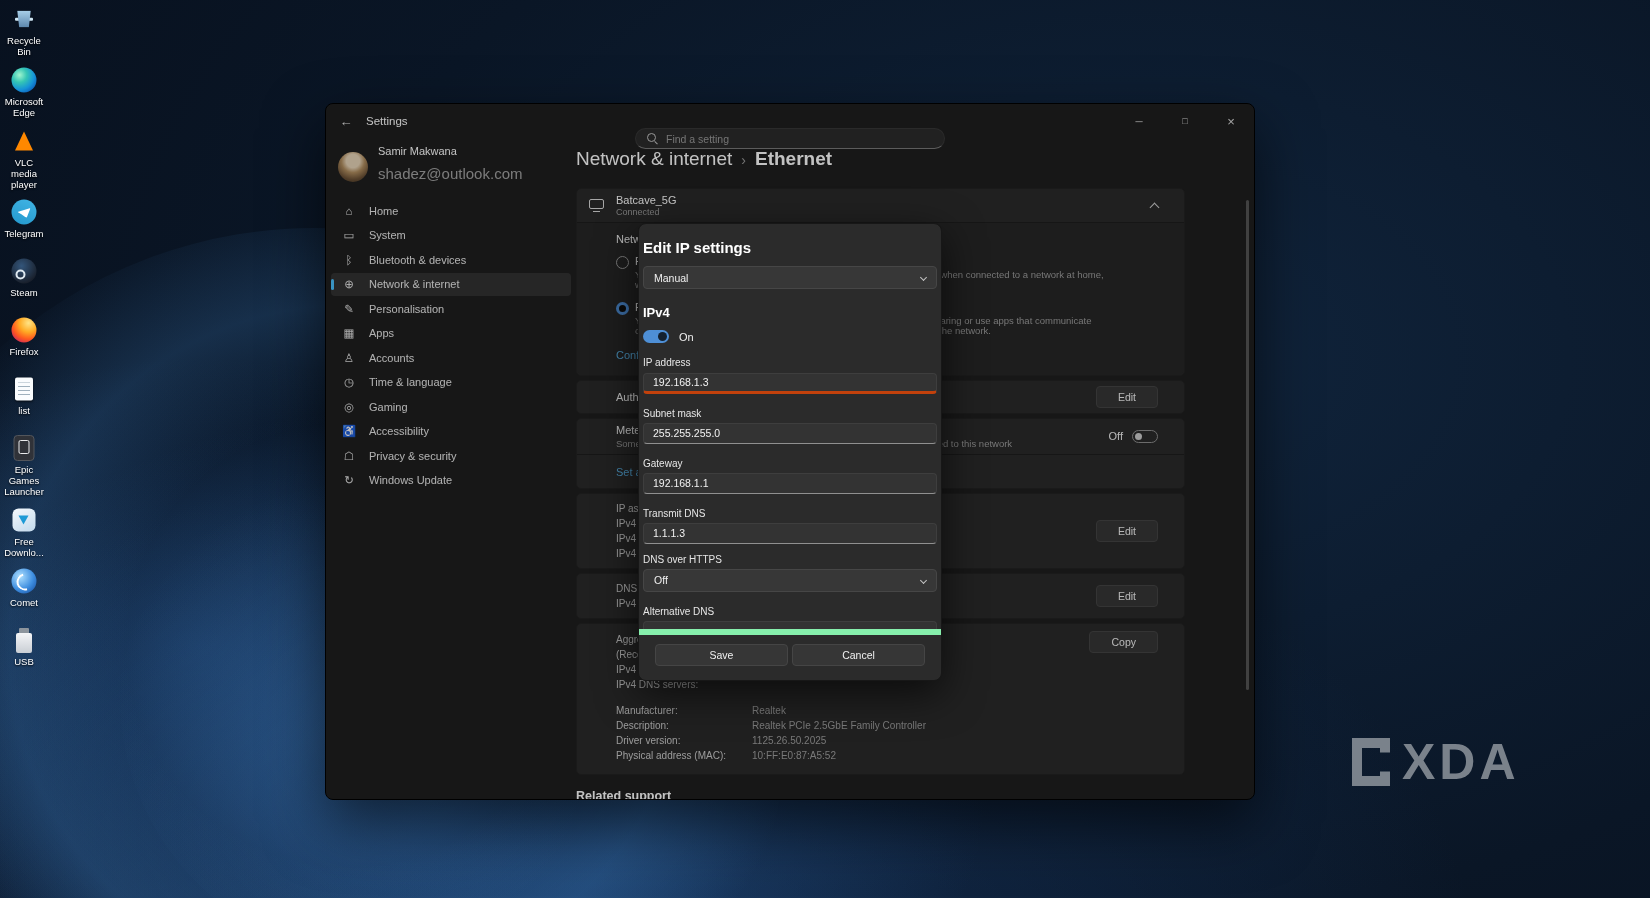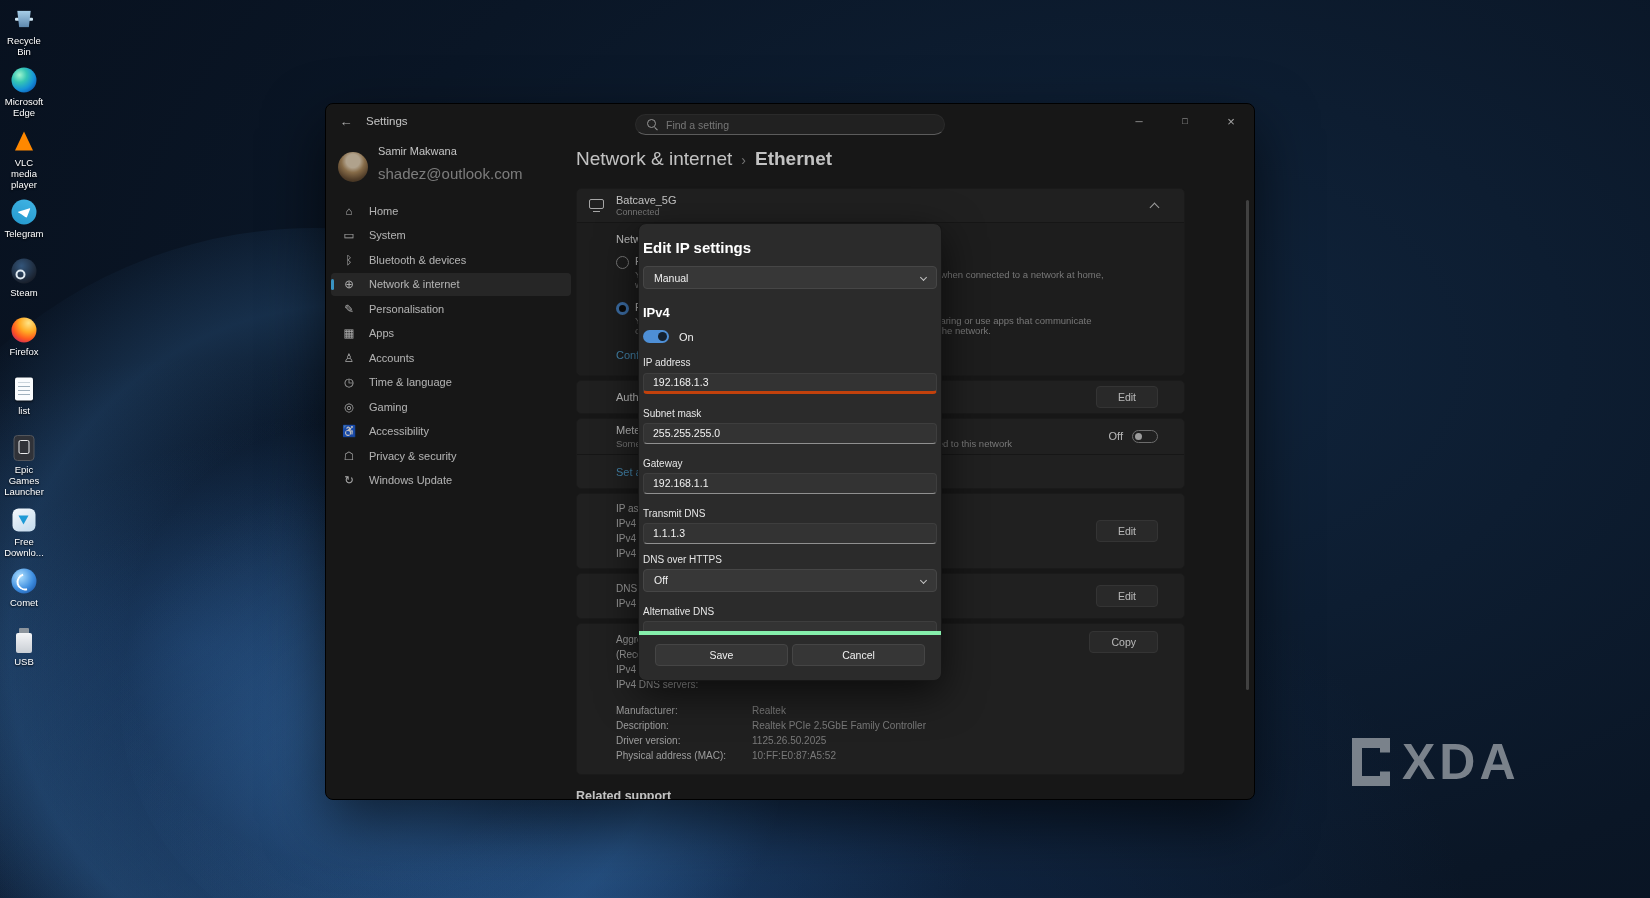--- a/index.html
+++ b/index.html
@@ -54,21 +54,21 @@
     clip-path:polygon(0 0,100% 0,100% 30%,62% 30%,62% 70%,100% 70%,100% 100%,0 100%); }
   .xda-text { font-size:50px; font-weight:700; letter-spacing:4px; color:#848b94; line-height:1; }
 
   
   .win { position:absolute; left:325px; top:103px; width:930px; height:697px; background:#1f1f1f;
     border:1px solid #000; border-radius:8px; overflow:hidden; box-shadow:0 24px 60px rgba(0,0,0,.6); }
 
   .titlebar { height:34px; position:relative; display:flex; align-items:center; }
   .back { width:40px; height:100%; display:flex; align-items:center; justify-content:center; color:#e6e6e6; font-size:13px; }
   .app-title { font-size:11.5px; color:#fff;text-align:right; }
-  .search { position:absolute; left:50%; top:10px; transform:translateX(-50%); width:310px; height:21px;
+  .search { position:absolute; left:50%; top:24px; transform:translateX(-50%); width:310px; height:21px;
     background:#2c2c2c; border:1px solid #383838; border-bottom:1px solid #7a7a7a; border-radius:11px;
     display:flex; align-items:center; gap:8px; padding:0 11px; }
   .mag { position:relative; width:11px; height:11px; flex:none; }
   .mag::before { content:""; position:absolute; left:0; top:0; width:7px; height:7px; border:1.2px solid #c9c9c9; border-radius:50%; }
   .mag::after { content:""; position:absolute; left:8px; top:8px; width:4px; height:1.3px; background:#c9c9c9; transform:rotate(45deg); transform-origin:0 0; }
   .search input { background:transparent; border:none; outline:none; color:#e8e8e8; font-size:10.5px; width:100%; font-family:inherit; }
   .search input::placeholder { color:#9b9b9b; }
   .controls { position:absolute; right:0; top:0; height:34px; display:flex; }
   .wc { width:46px; height:100%; display:flex; align-items:center; justify-content:center; color:#dcdcdc; font-size:10px; }
   .wc.max { font-size:9px; }
@@ -165,21 +165,21 @@
   .mode-combo { margin-top:10px; }
   .dlg-sec { font-size:13px; font-weight:700; color:#fff; margin-top:16px; }
   .toggle-row { display:flex; align-items:center; gap:10px; margin-top:10px; }
   .toggle-lbl { font-size:11px; color:#f0f0f0; }
   .fld { margin-top:14px; }
   .fld label { display:block; font-size:10px; color:#e6e6e6; margin-bottom:4px; }
   .fld input { width:100%; height:21px; background:#333333; border:1px solid #3e3e3e; border-bottom:1px solid #909090;
     border-radius:4px; color:#f2f2f2; font-size:10.5px; padding:0 9px; font-family:inherit; outline:none; }
   .fld input.focus { border-bottom:3px solid #c2410c; }
   .fld.tight { margin-top:10px; }
-  .dlg-footer { flex:none; display:flex; gap:4px; padding:9px 16px 14px; border-top:4px solid #86efac; }
+  .dlg-footer { flex:none; display:flex; gap:4px; padding:9px 16px 14px; border-top:6px solid #86efac; }
   .dlg-btn { flex:1; margin-left:0; height:22px; padding:0; }
 </style>
 </head>
 <body>
 
 <div class="desktop">
   <div class="bloom"></div>
   <div class="bloom2"></div>
 
   <div class="dicons">

